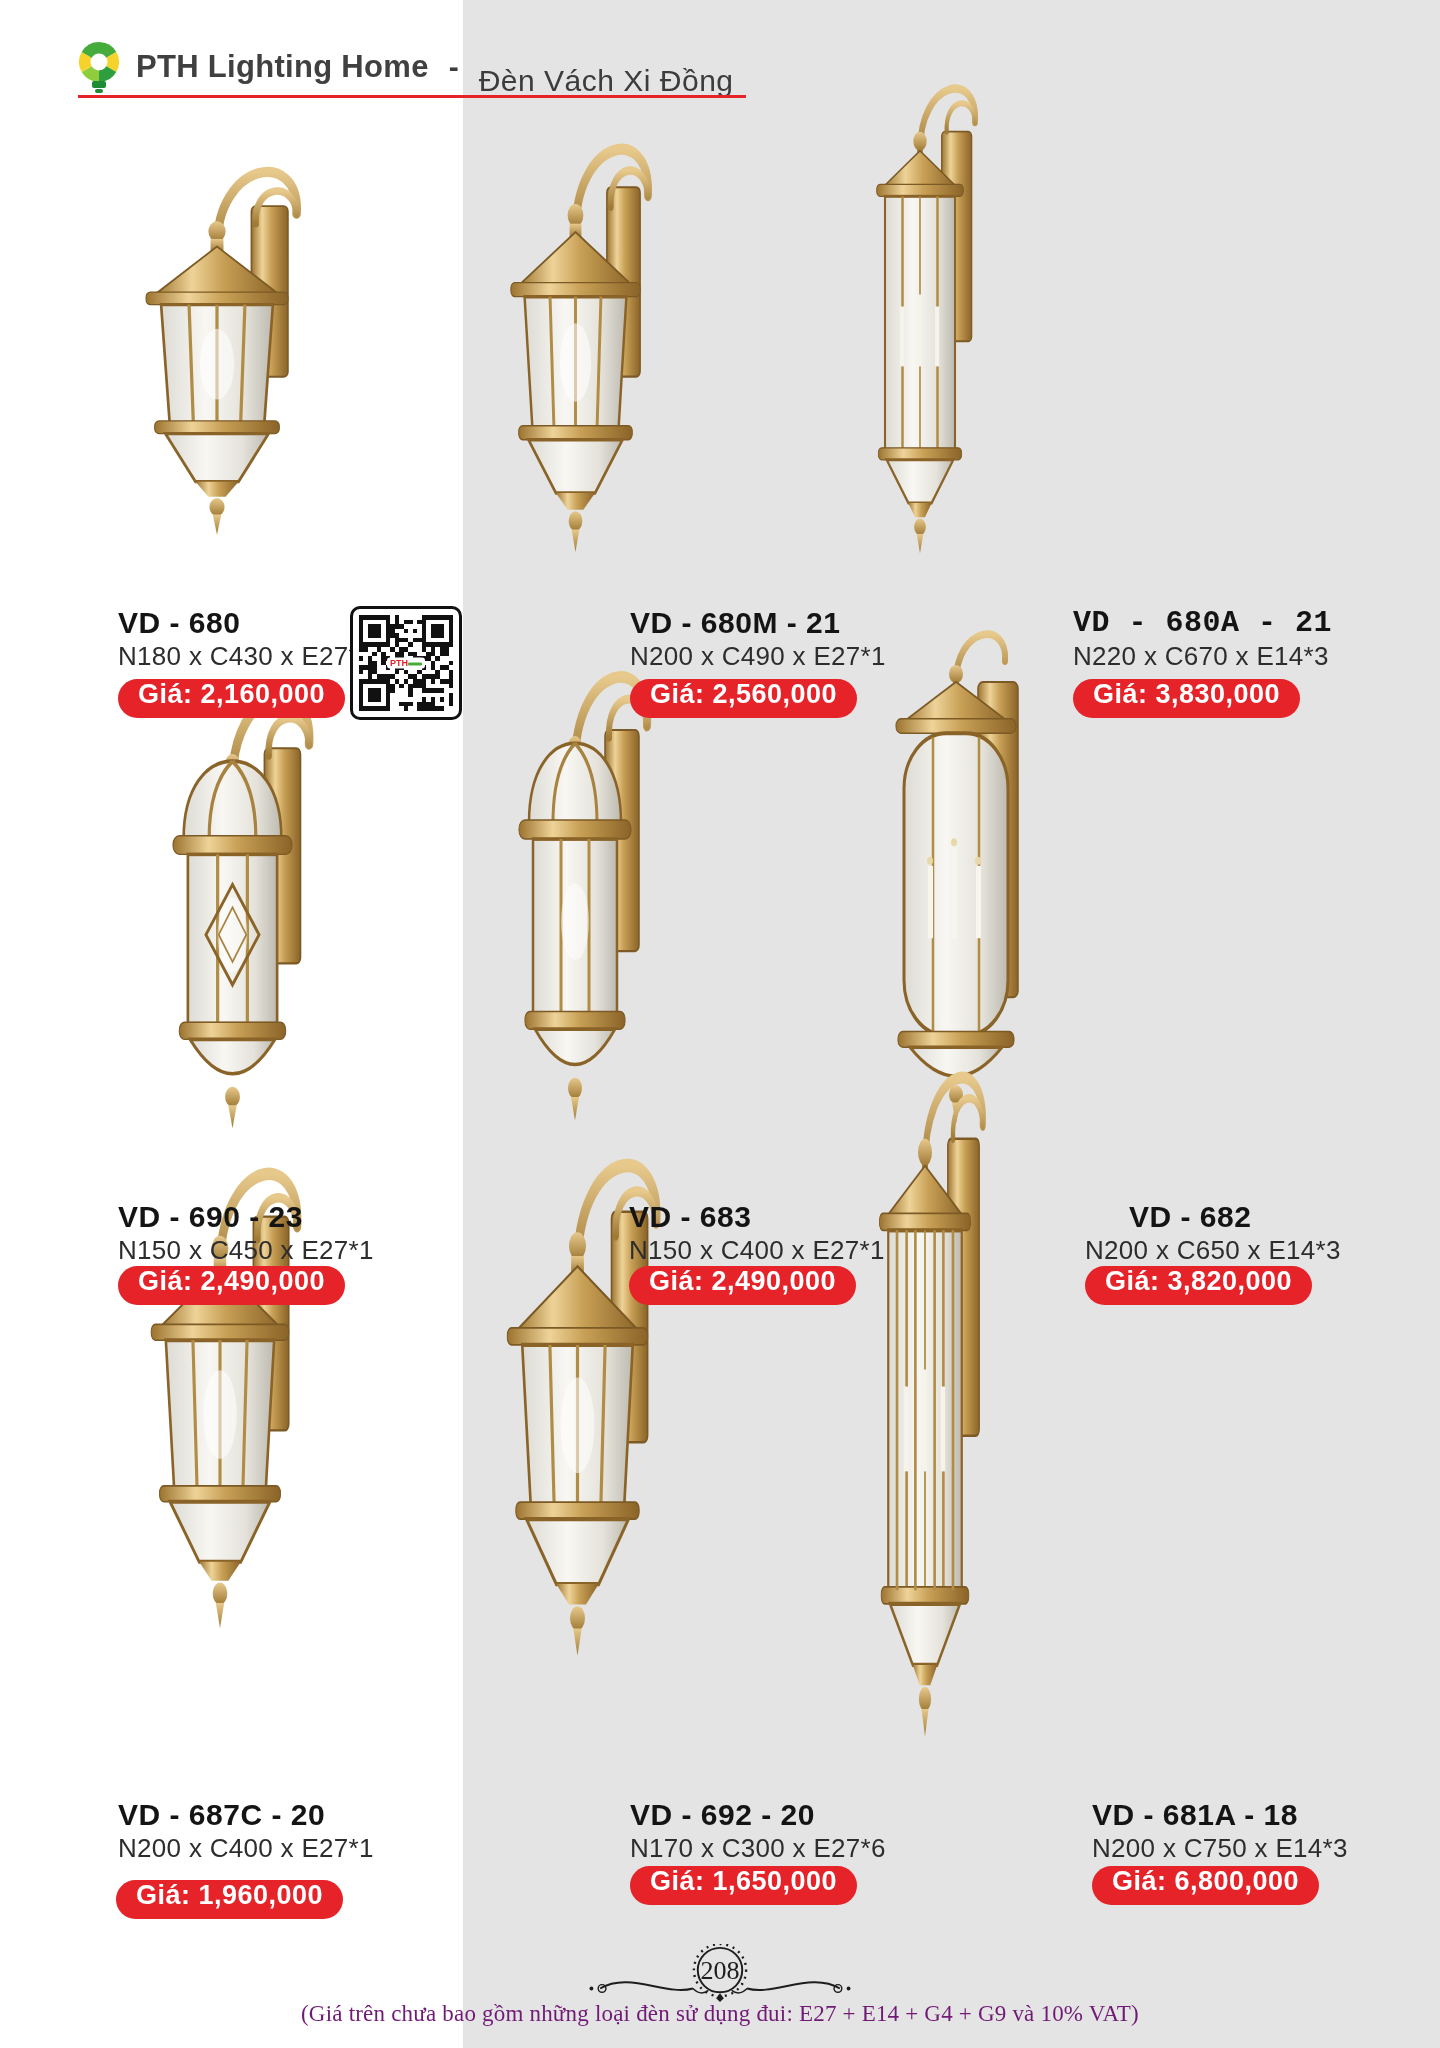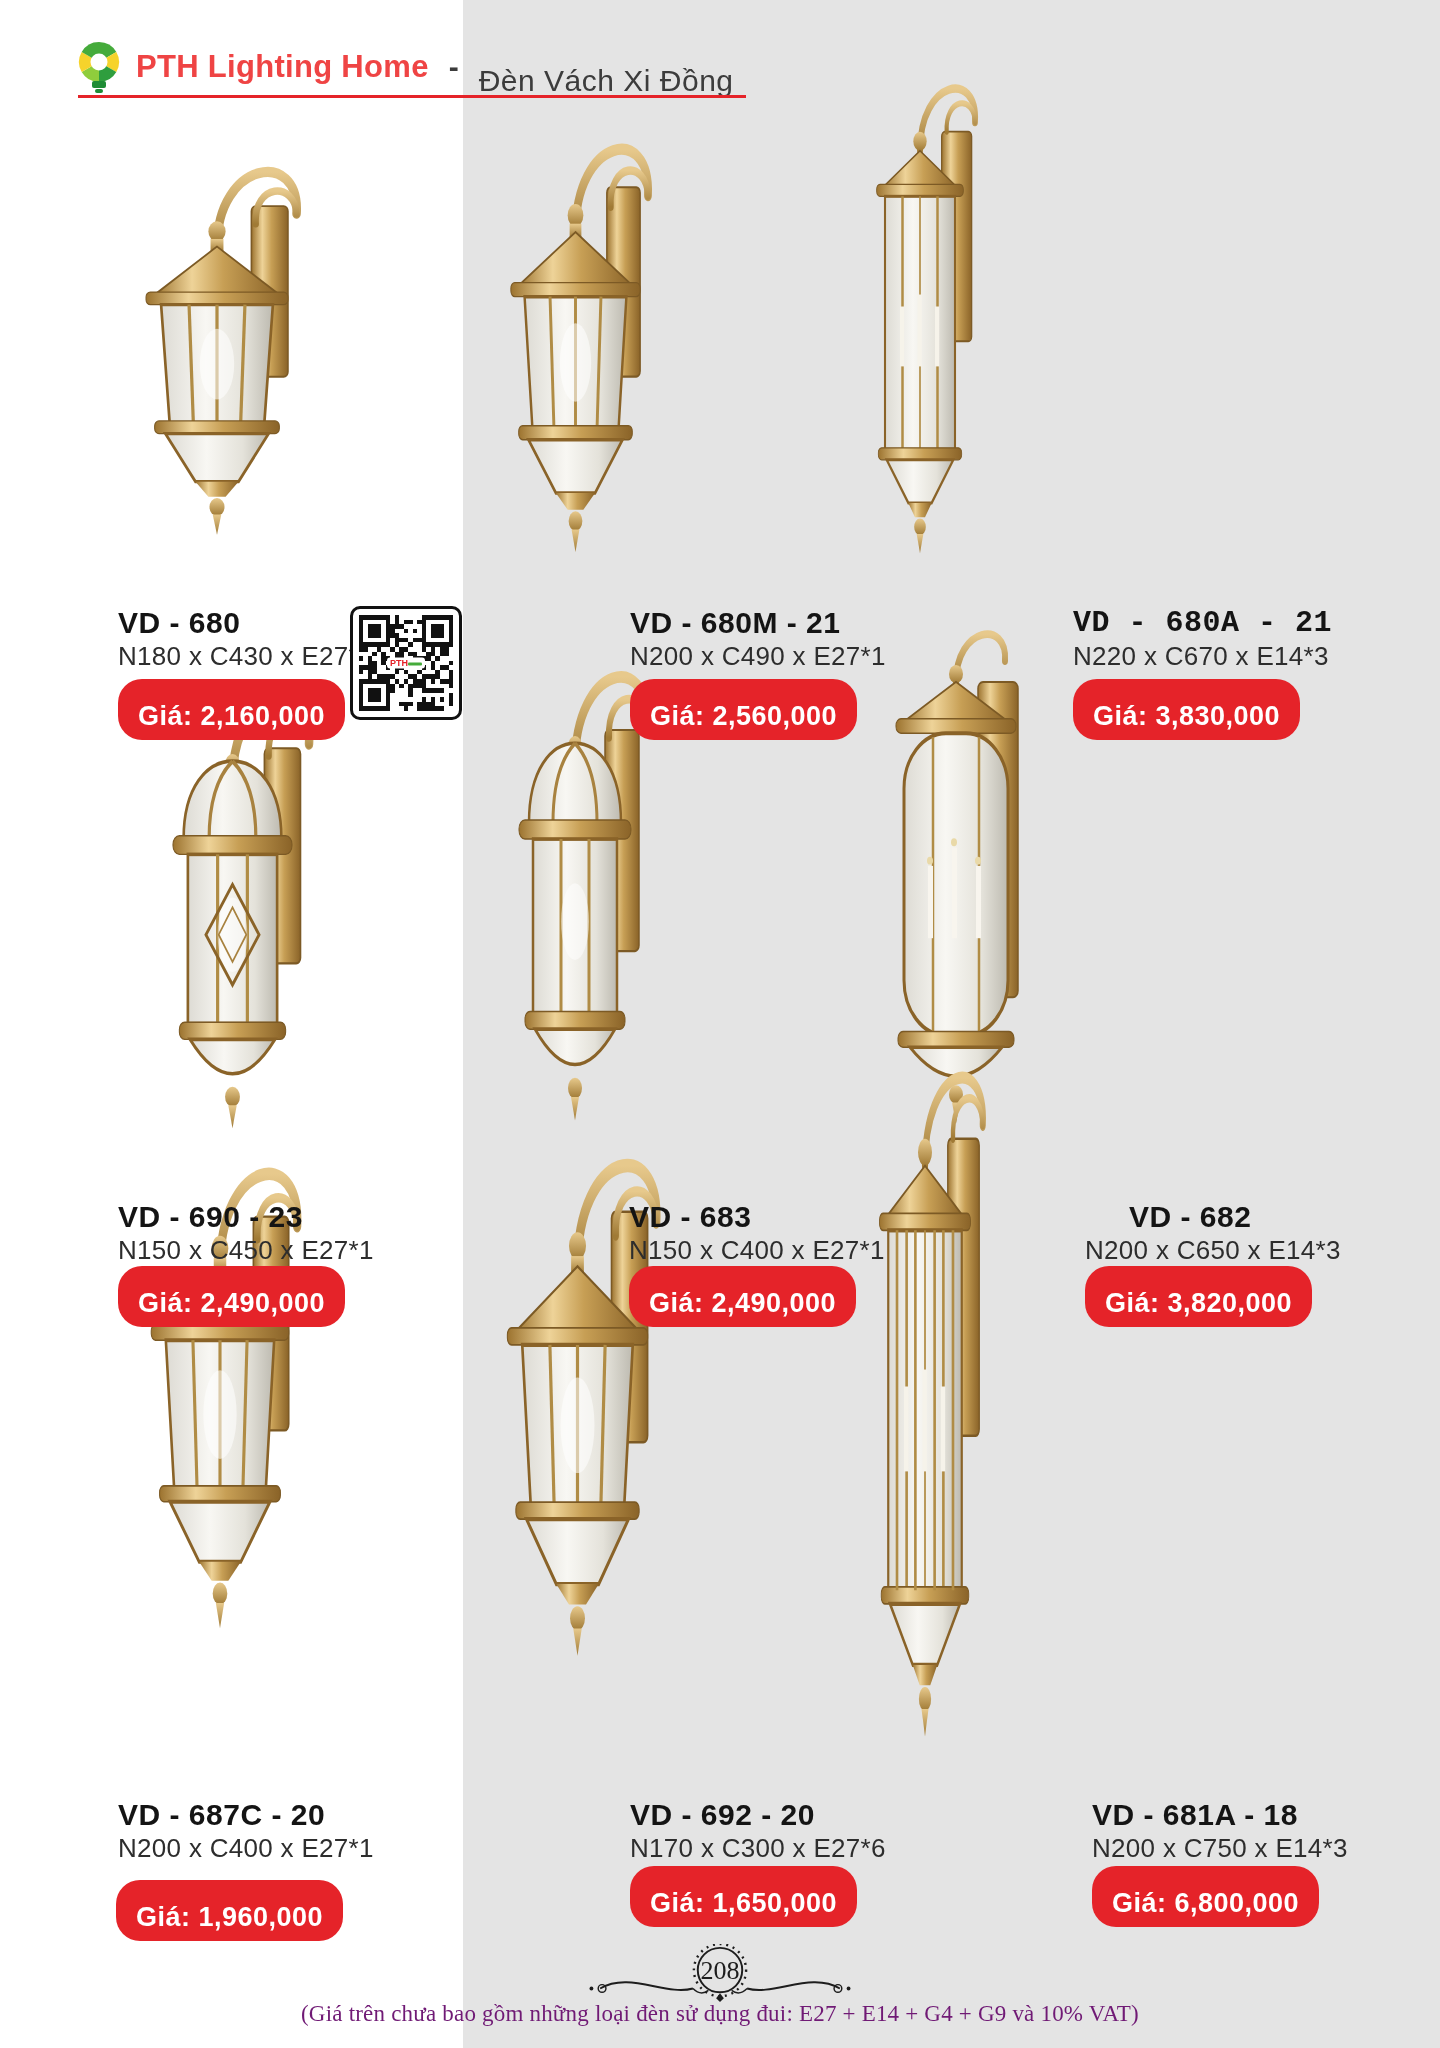--- a/index.html
+++ b/index.html
@@ -1,32 +1,32 @@
 <!DOCTYPE html>
 <html><head>
 <meta charset="utf-8">
 <style>
   html,body{margin:0;padding:0;}
   body{width:1440px;height:2048px;position:relative;font-family:"Liberation Sans",sans-serif;background:#ffffff;overflow:hidden;}
   .panel-gray{position:absolute;left:463px;top:0;width:977px;height:2048px;background:#e4e4e4;}
 
   
   .header{position:absolute;left:76px;top:36px;height:62px;display:flex;align-items:center;gap:14px;}
-  .brand{font-size:31px;font-weight:bold;color:#ef4444;letter-spacing:.3px;white-space:nowrap;}
+  .brand{font-size:31px;font-weight:bold;color:#404040;letter-spacing:.3px;white-space:nowrap;}
   .hdr-sep{font-size:30px;font-weight:bold;color:#3c3c3c;margin:0 6px;}
   .category{font-size:30px;color:#3c3c3c;letter-spacing:.5px;white-space:nowrap;margin-top:27px;}
   .header-underline{position:absolute;left:78px;top:95px;width:668px;height:3px;background:#e52329;}
 
   
   .lamp{position:absolute;}
   .lamp svg{display:block;width:100%;height:100%;}
   .ptext{position:absolute;white-space:nowrap;}
   .pcode{font-size:30px;font-weight:bold;color:#141414;letter-spacing:.5px;}
   .pspecs{font-size:26px;color:#2d2d2d;letter-spacing:.3px;}
-  .badge{display:inline-block;background:#e52329;color:#ffffff;font-size:27px;font-weight:bold;padding:22px 20px 8px 20px;border-radius:24px;letter-spacing:.5px;}
+  .badge{display:inline-block;background:#e52329;color:#ffffff;font-size:27px;font-weight:bold;padding:0 20px 8px 20px;border-radius:24px;letter-spacing:.5px;}
 
   
   .qr{position:absolute;left:350px;top:606px;width:112px;height:114px;background:#ffffff;border:3px solid #111;border-radius:10px;box-sizing:border-box;display:flex;align-items:center;justify-content:center;}
   .qr-grid{display:grid;grid-template-columns:repeat(21,1fr);grid-template-rows:repeat(21,1fr);width:94px;height:96px;}
   .qm{background:transparent;}
   .qm.on{background:#111;}
   .qr-logo{position:absolute;left:50%;top:50%;transform:translate(-50%,-50%);background:#fff;border-radius:3px;padding:1px 3px;display:flex;flex-direction:row;align-items:center;line-height:1;}
   .qr-logo .t{font-size:9px;font-weight:bold;color:#e52329;}
   .qr-logo .b{width:14px;height:3px;background:#45ab3b;border-radius:1px;margin-top:1px;}
 

